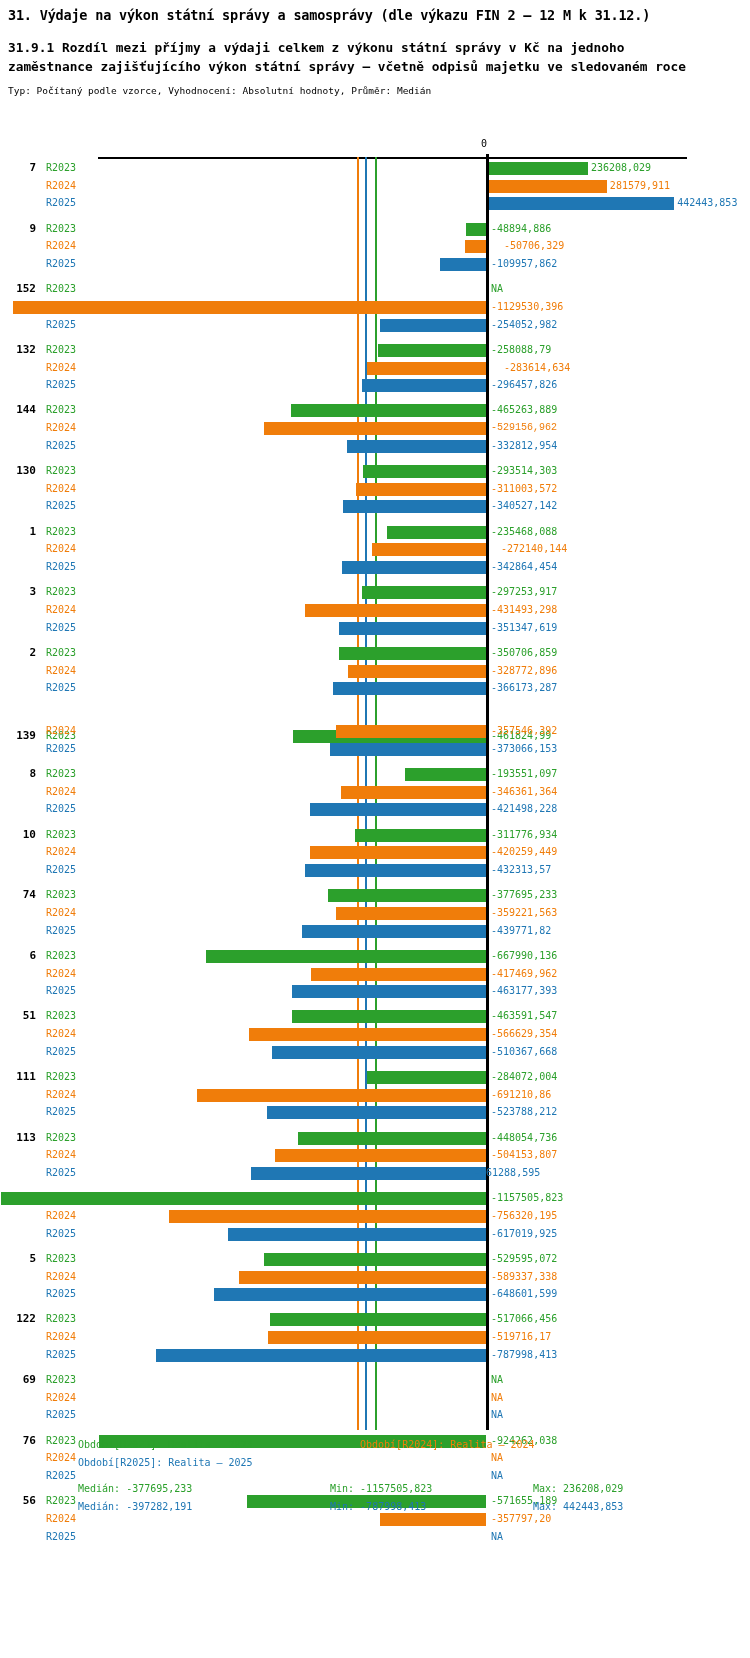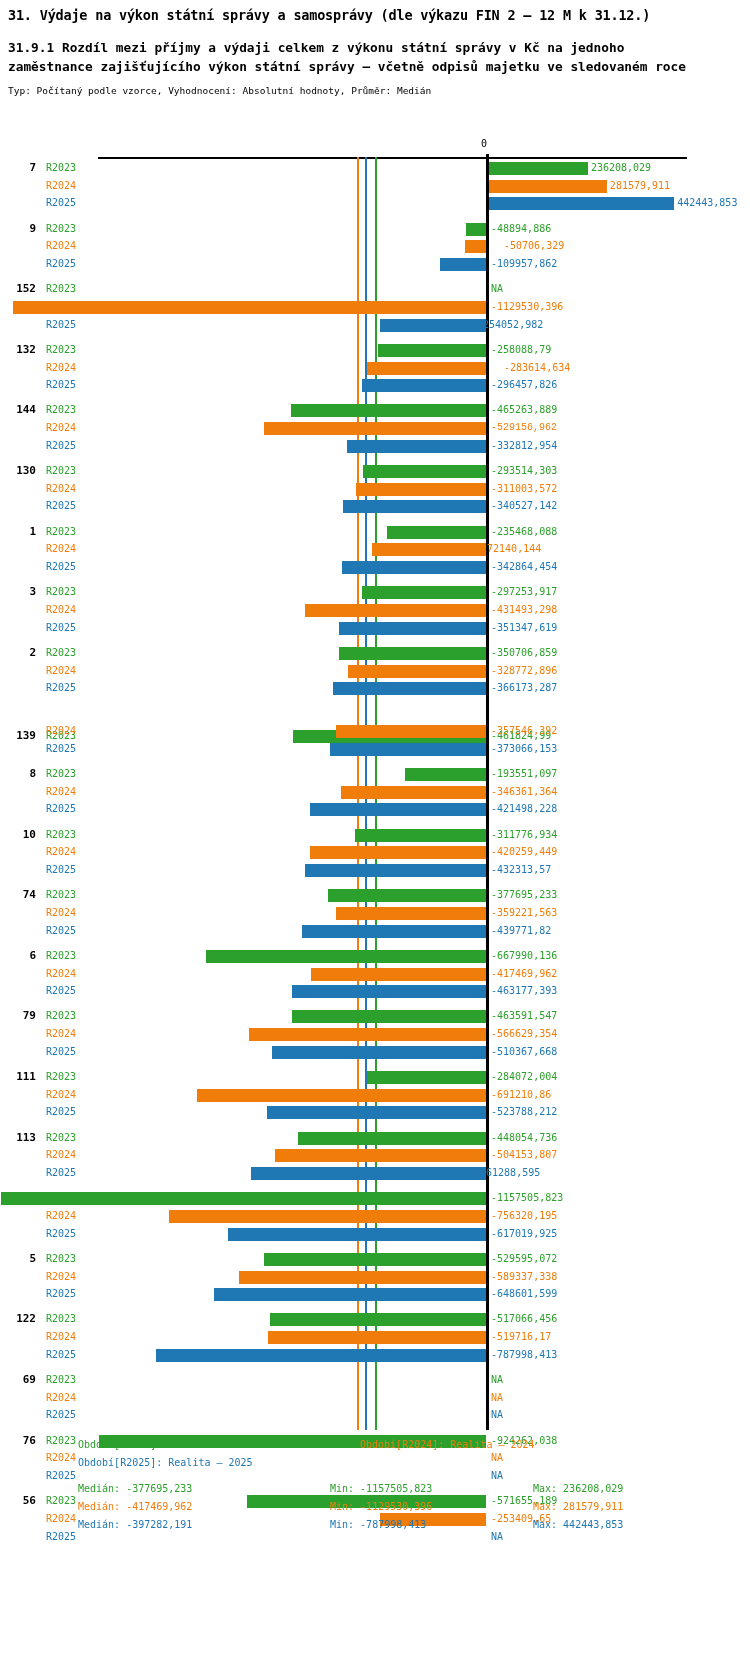--- a/index.html
+++ b/index.html
@@ -196,21 +196,21 @@
         <div class="val c2023" style="left: 491px;">NA</div>
       </div>
       <div class="row" style="top: 157.9px;">
         <div class="ser-label c2024">R2024</div>
         <div class="bar b2024" style="left: 13.1688px; width: 472.8px;"></div>
         <div class="val c2024" style="left: 491px;">-1129530,396</div>
       </div>
       <div class="row" style="top: 175.6px;">
         <div class="ser-label c2025">R2025</div>
         <div class="bar b2025" style="left: 379.651px; width: 106.3px;"></div>
-        <div class="val c2025" style="left: 477px;">-254052,982</div>
+        <div class="val c2025" style="left: 491px;">-254052,982</div>
       </div>
       <div class="row" style="top: 200.8px;">
         <div class="grp-label">132</div>
         <div class="ser-label c2023">R2023</div>
         <div class="bar b2023" style="left: 377.962px; width: 108px;"></div>
         <div class="val c2023" style="left: 491px;">-258088,79</div>
       </div>
       <div class="row" style="top: 218.5px;">
         <div class="ser-label c2024">R2024</div>
         <div class="bar b2024" style="left: 367.276px; width: 118.7px;"></div>
@@ -255,21 +255,21 @@
       </div>
       <div class="row" style="top: 382.6px;">
         <div class="grp-label">1</div>
         <div class="ser-label c2023">R2023</div>
         <div class="bar b2023" style="left: 387.431px; width: 98.6px;"></div>
         <div class="val c2023" style="left: 491px;">-235468,088</div>
       </div>
       <div class="row" style="top: 400.3px;">
         <div class="ser-label c2024">R2024</div>
         <div class="bar b2024" style="left: 372.08px; width: 113.9px;"></div>
-        <div class="val c2024" style="left: 475px;">-272140,144</div>
+        <div class="val c2024" style="left: 501px;">-272140,144</div>
       </div>
       <div class="row" style="top: 418px;">
         <div class="ser-label c2025">R2025</div>
         <div class="bar b2025" style="left: 342.474px; width: 143.5px;"></div>
         <div class="val c2025" style="left: 491px;">-342864,454</div>
       </div>
       <div class="row" style="top: 443.2px;">
         <div class="grp-label">3</div>
         <div class="ser-label c2023">R2023</div>
         <div class="bar b2023" style="left: 361.567px; width: 124.4px;"></div>
@@ -375,21 +375,21 @@
         <div class="ser-label c2024">R2024</div>
         <div class="bar b2024" style="left: 311.243px; width: 174.8px;"></div>
         <div class="val c2024" style="left: 491px;">-417469,962</div>
       </div>
       <div class="row" style="top: 842.2px;">
         <div class="ser-label c2025">R2025</div>
         <div class="bar b2025" style="left: 292.11px; width: 193.9px;"></div>
         <div class="val c2025" style="left: 491px;">-463177,393</div>
       </div>
       <div class="row" style="top: 867.4px;">
-        <div class="grp-label">79</div>
+        <div class="grp-label">51</div>
         <div class="ser-label c2023">R2023</div>
         <div class="bar b2023" style="left: 291.937px; width: 194.1px;"></div>
         <div class="val c2023" style="left: 491px;">-463591,547</div>
       </div>
       <div class="row" style="top: 885.1px;">
         <div class="ser-label c2024">R2024</div>
         <div class="bar b2024" style="left: 248.804px; width: 237.2px;"></div>
         <div class="val c2024" style="left: 491px;">-566629,354</div>
       </div>
       <div class="row" style="top: 902.8px;">
@@ -506,21 +506,21 @@
       </div>
       <div class="row" style="top: 1352.2px;">
         <div class="grp-label">56</div>
         <div class="ser-label c2023">R2023</div>
         <div class="bar b2023" style="left: 246.7px; width: 239.3px;"></div>
         <div class="val c2023" style="left: 491px;">-571655,189</div>
       </div>
       <div class="row" style="top: 1369.9px;">
         <div class="ser-label c2024">R2024</div>
         <div class="bar b2024" style="left: 379.921px; width: 106.1px;"></div>
-        <div class="val c2024" style="left: 491px;">-253409,65</div>
+        <div class="val c2024" style="left: 491px;">-357797,20</div>
       </div>
       <div class="row" style="top: 1387.6px;">
         <div class="ser-label c2025">R2025</div>
         <div class="val c2025" style="left: 491px;">NA</div>
       </div>
     </div>
 </div>
 
 <div id="legend">
   <div class="leg-row">
@@ -530,22 +530,17 @@
   <div class="leg-row">
     <span class="leg-cell lg-c1 c2025">Období[R2025]: Realita – 2025</span>
   </div>
   <div class="pad8"></div>
   <div class="leg-row">
     <span class="leg-cell st-c1 c2023">Medián: -377695,233</span>
     <span class="leg-cell st-c2 c2023">Min: -1157505,823</span>
     <span class="leg-cell st-c3 c2023">Max: 236208,029</span>
   </div>
   <div class="leg-row">
-    <span class="leg-cell st-c1 c2024">Medián: -417469,962</span>
-    <span class="leg-cell st-c2 c2024">Min: -1129530,396</span>
-    <span class="leg-cell st-c3 c2024">Max: 281579,911</span>
-  </div>
-  <div class="leg-row">
     <span class="leg-cell st-c1 c2025">Medián: -397282,191</span>
     <span class="leg-cell st-c2 c2025">Min: -787998,413</span>
     <span class="leg-cell st-c3 c2025">Max: 442443,853</span>
   </div>
 </div>
 
 </body></html>

